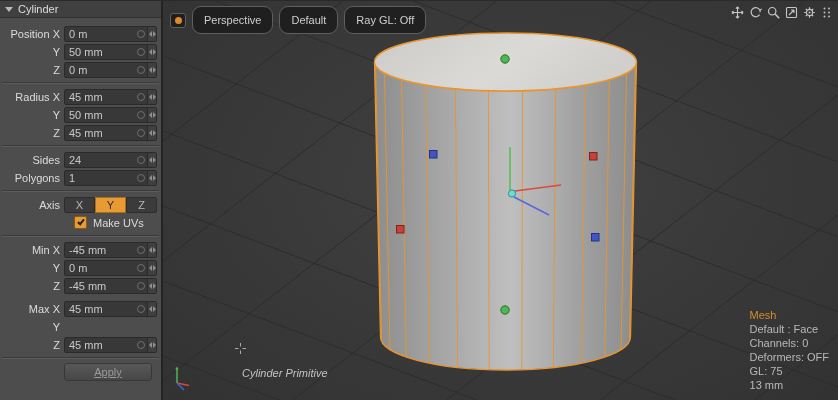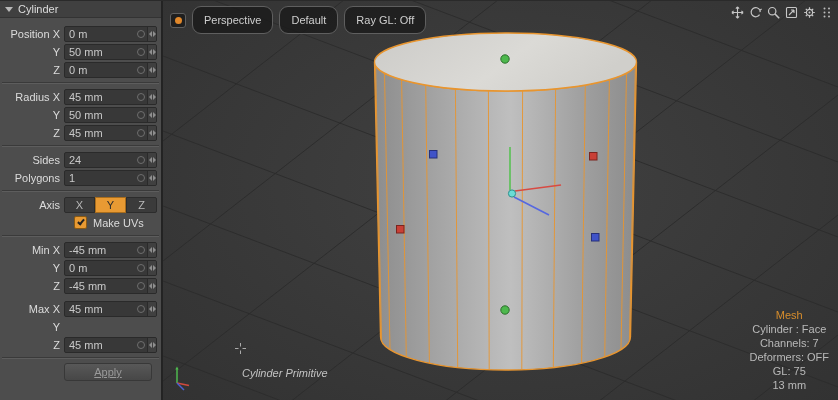--- a/index.html
+++ b/index.html
@@ -34,21 +34,21 @@
   
   .viewport{position:absolute;left:163px;right:0;top:0;bottom:0;background:radial-gradient(ellipse at 50% 45%, #414141 0%, #383838 60%, #323232 100%);overflow:hidden;}
   .scene{position:absolute;left:0;top:0;}
   .vp-toolbar{position:absolute;left:7px;top:5px;display:flex;align-items:center;gap:6px;}
   .dotbtn{width:16px;height:15px;background:rgba(24,24,24,.75);border:1px solid #5f5f5f;border-radius:3px;display:flex;align-items:center;justify-content:center;padding:0;}
   .dotbtn i{width:7px;height:7px;border-radius:50%;background:#e2882a;display:block;}
   .pill{height:28px;background:rgba(24,24,24,.75);border:1px solid #5f5f5f;border-radius:9px;color:#cfcfcf;font-size:11px;line-height:13px;padding:0 11px;}
   .vp-icons{position:absolute;right:6px;top:5px;display:flex;align-items:center;gap:5px;}
   .vp-icons svg{display:block;}
   .tool-label{position:absolute;left:79px;top:366px;font-size:11px;color:#c2c2c2;font-style:italic;}
-  .status{position:absolute;right:9px;bottom:8px;text-align:center;font-size:11px;color:#b9b9b9;line-height:14px;}
+  .status{position:absolute;right:9px;bottom:8px;text-align:left;font-size:11px;color:#b9b9b9;line-height:14px;}
   .status .mesh{color:#d78d2c;}
   .gizmo{position:absolute;left:6px;top:360px;}
   .cursor{position:absolute;left:72px;top:342px;}
 </style>
 </head>
 <body>
 
 <div class="app">
 
   <aside class="panel">
@@ -320,20 +320,20 @@
       <line x1="8" y1="22" x2="8" y2="7" stroke="#4fb84f" stroke-width="1.5"></line>
       <path d="M8 5.5 L6.3 8.5 L9.7 8.5 Z" fill="#4fb84f"></path>
       <line x1="8" y1="22" x2="20" y2="24.5" stroke="#d04a3e" stroke-width="1.5"></line>
       <line x1="8" y1="22" x2="15" y2="29" stroke="#4a5fd0" stroke-width="1.5"></line>
     </svg>
 
     <div class="tool-label">Cylinder Primitive</div>
 
     <div class="status">
       <div class="mesh">Mesh</div>
-      <div>Cylinder : Face</div>
-      <div>Channels: 7</div>
+      <div>Default : Face</div>
+      <div>Channels: 0</div>
       <div>Deformers: OFF</div>
       <div>GL: 75</div>
       <div>13 mm</div>
     </div>
   </div>
 </div>
 
 </body></html>

